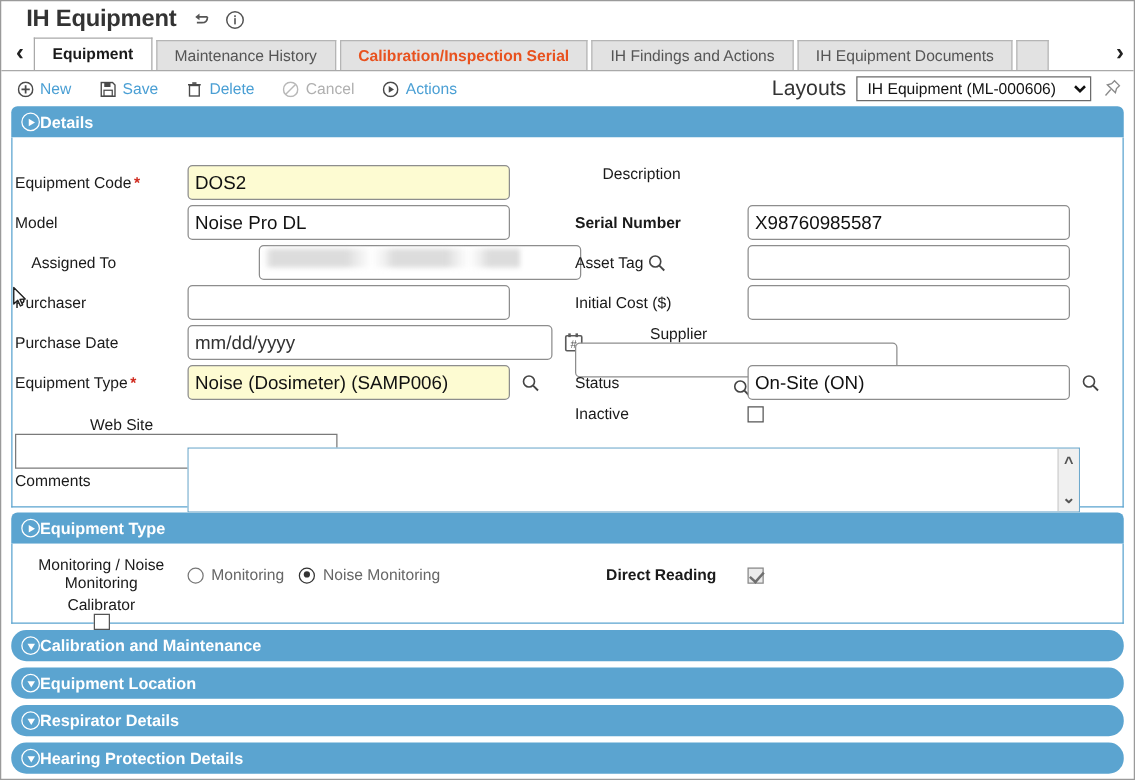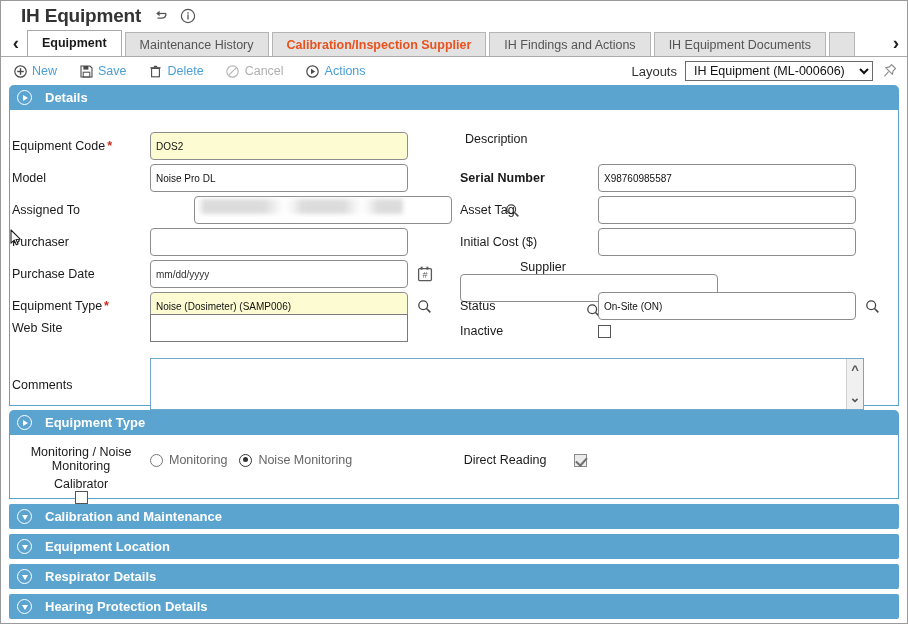--- a/index.html
+++ b/index.html
@@ -108,21 +108,21 @@
     white-space: nowrap;
   }
   .tb-item.disabled { color: #b0b0b0; cursor: default; }
   .tb-ico {
     width: 14px; height: 14px;
     display: inline-flex; align-items: center; justify-content: center;
     color: #4a4a4a;
   }
   .tb-item.disabled .tb-ico { color: #b8b8b8; }
   .tb-right { margin-left: auto; display: flex; align-items: center; gap: 8px; }
-  .tb-layouts-label { font-size: 13px; color: #333333; }
+  .tb-layouts-label { font-size: 17px; color: #333333; }
   .layout-select {
     font-family: "Liberation Sans", sans-serif;
     font-size: 12.5px;
     height: 20px;
     padding: 0 2px 0 4px;
     border: 1px solid #6b6b6b;
     background: #ffffff;
     color: #111111;
     border-radius: 0;
     width: 188px;
@@ -130,25 +130,25 @@
   .pin-ico { width: 18px; height: 18px; color: #8a8a8a; display:inline-flex; align-items:center; justify-content:center; cursor:pointer;}
 
   
   .section-hdr {
     margin: 0 8px;
     height: 25px;
     background: #5ba4d0;
     display: flex;
     align-items: center;
     padding-left: 8px;
-    gap: 13px;
+    gap: 0;
     border-radius: 5px 5px 0 0;
     cursor: pointer;
   }
-  .section-hdr.collapsed { border-radius: 2px; margin-top: 5px; }
+  .section-hdr.collapsed { border-radius: 12px; margin-top: 5px; }
   .section-hdr .sect-title {
     color: #ffffff;
     font-size: 13px;
     font-weight: bold;
   }
   .sect-toggle {
     width: 15px; height: 15px;
     border: 1.4px solid #ffffff;
     border-radius: 50%;
     display: inline-flex;
@@ -188,21 +188,21 @@
   }
   .lbl {
     font-size: 12.5px;
     color: #1a1a1a;
     white-space: nowrap;
   }
   .req { color: #d02b1f; font-weight: bold; margin-left: 2px; }
 
   .inp {
     font-family: "Liberation Sans", sans-serif;
-    font-size: 10px;
+    font-size: 15px;
     color: #111111;
     height: 22px;
     border: 1px solid #8d8d8d;
     border-radius: 4px;
     background: #ffffff;
     padding: 13px 5px;
     outline: none;
   }
   .inp.req-field { background: #fdfbd2; }
   .inp::placeholder { color: #333333; }
@@ -337,21 +337,21 @@
           <rect x="7.35" y="6.5" width="1.3" height="5" fill="currentColor"></rect>
           <rect x="7.35" y="4.2" width="1.3" height="1.5" fill="currentColor"></rect>
         </svg>
     </span>
   </div>
 
   <div class="tabstrip">
     <div class="tab-nav">‹</div>
     <div class="tab active">Equipment</div>
     <div class="tab">Maintenance History</div>
-    <div class="tab alert">Calibration/Inspection Supplier</div>
+    <div class="tab alert">Calibration/Inspection Serial</div>
     <div class="tab">IH Findings and Actions</div>
     <div class="tab">IH Equipment Documents</div>
     <div class="tab-pad"></div>
     <div class="tab-spacer"></div>
     <div class="tab-nav">›</div>
   </div>
 
   <div class="toolbar">
     <div class="tb-item">
       <span class="tb-ico">
@@ -427,42 +427,42 @@
     <div class="field-row" style="left:2px; top:22px;">
       <span class="lbl" style="width:138px;"><span>Equipment Code</span><span class="req">*</span></span>
       <input class="inp req-field" style="width: 258px;" value="DOS2">
     </div>
 
     <div class="field-row" style="left:2px; top:54px;">
       <span class="lbl" style="width:138px;">Model</span>
       <input class="inp" style="width: 258px;" value="Noise Pro DL">
     </div>
 
-    <div class="field-row" style="left:2px; top:86px;gap:44px;">
+    <div class="field-row" style="left:15px; top:86px;gap:44px;">
       <span class="lbl" style="width:138px;">Assigned To</span>
       <span style="position:relative; display:inline-block;">
         <input class="inp" style="width: 258px;" value="">
         <span class="redact"></span>
       </span>
       <span class="mag" style="margin-left:8px;">
         <svg width="15" height="15" viewBox="0 0 15 15">
             <circle cx="6.2" cy="6.2" r="4.4" stroke="currentColor" stroke-width="1.3" fill="none"></circle>
             <line x1="9.5" y1="9.5" x2="13.4" y2="13.4" stroke="currentColor" stroke-width="1.5"></line>
           </svg>
       </span>
     </div>
 
     <div class="field-row" style="left:2px; top:118px;">
       <span class="lbl" style="width:138px;">Purchaser</span>
       <input class="inp" style="width: 258px;" value="">
     </div>
 
     <div class="field-row" style="left:2px; top:150px;">
       <span class="lbl" style="width:138px;">Purchase Date</span>
-      <input class="inp" style="width: 258px;" placeholder="mm/dd/yyyy">
+      <input class="inp" style="width: 292px;" placeholder="mm/dd/yyyy">
       <span class="cal-ico" style="margin-left:8px;">
         <svg width="16" height="17" viewBox="0 0 16 17">
             <rect x="1.6" y="2.6" width="12.8" height="12" rx="1" stroke="currentColor" stroke-width="1.3" fill="none"></rect>
             <rect x="3.6" y="0.7" width="2" height="3" fill="currentColor"></rect>
             <rect x="9.4" y="0.7" width="2" height="3" fill="currentColor"></rect>
             <text x="8" y="12" font-size="9" font-family="Liberation Sans, sans-serif" text-anchor="middle" fill="currentColor">#</text>
           </svg>
       </span>
     </div>
 
@@ -470,26 +470,26 @@
       <span class="lbl" style="width:138px;"><span>Equipment Type</span><span class="req">*</span></span>
       <input class="inp req-field" style="width: 258px;" value="Noise (Dosimeter) (SAMP006)">
       <span class="mag" style="margin-left:8px;">
         <svg width="15" height="15" viewBox="0 0 15 15">
             <circle cx="6.2" cy="6.2" r="4.4" stroke="currentColor" stroke-width="1.3" fill="none"></circle>
             <line x1="9.5" y1="9.5" x2="13.4" y2="13.4" stroke="currentColor" stroke-width="1.5"></line>
           </svg>
       </span>
     </div>
 
-    <div class="field-row" style="left:2px; top:204px;">
+    <div class="field-row" style="left:2px; top:223px;flex-direction:column;">
       <span class="lbl" style="width:138px;">Web Site</span>
       <input class="inp" style="width: 258px; height: 16px; border-radius: 0px; border-color: rgb(122, 122, 122);" value="">
     </div>
 
-    <div class="field-row" style="left:455px; top:22px;">
+    <div class="field-row" style="left:472px; top:22px;">
       <span class="lbl" style="width:138px;">Description</span>
     </div>
 
     <div class="field-row" style="left:450px; top:54px;">
       <span class="lbl" style="width:138px;font-weight:bold;">Serial Number</span>
       <input class="inp" style="width: 258px;" value="X98760985587">
     </div>
 
     <div class="field-row" style="left:450px; top:86px;">
       <span class="lbl" style="width:138px;">Asset Tag</span>
@@ -553,21 +553,21 @@
         <span>Monitoring</span>
       </span>
       <span class="radio-grp" style="margin-top:8px;">
         <span class="radio"></span>
         <span class="radio-lbl">Monitoring</span>
         <span class="radio sel" style="margin-left:6px;"></span>
         <span class="radio-lbl">Noise Monitoring</span>
       </span>
     </div>
 
-    <div class="field-row" style="left:426px; top:18px;">
+    <div class="field-row" style="left:450px; top:18px;font-weight:bold;">
       <span class="lbl" style="width:138px;">Direct Reading</span>
       <span class="cbx checked-disabled"></span>
     </div>
 
     <div class="field-row" style="left:2px; top:42px;flex-direction:column;">
       <span class="lbl" style="width:138px;">Calibrator</span>
       <span class="cbx"></span>
     </div>
   </div>
 

